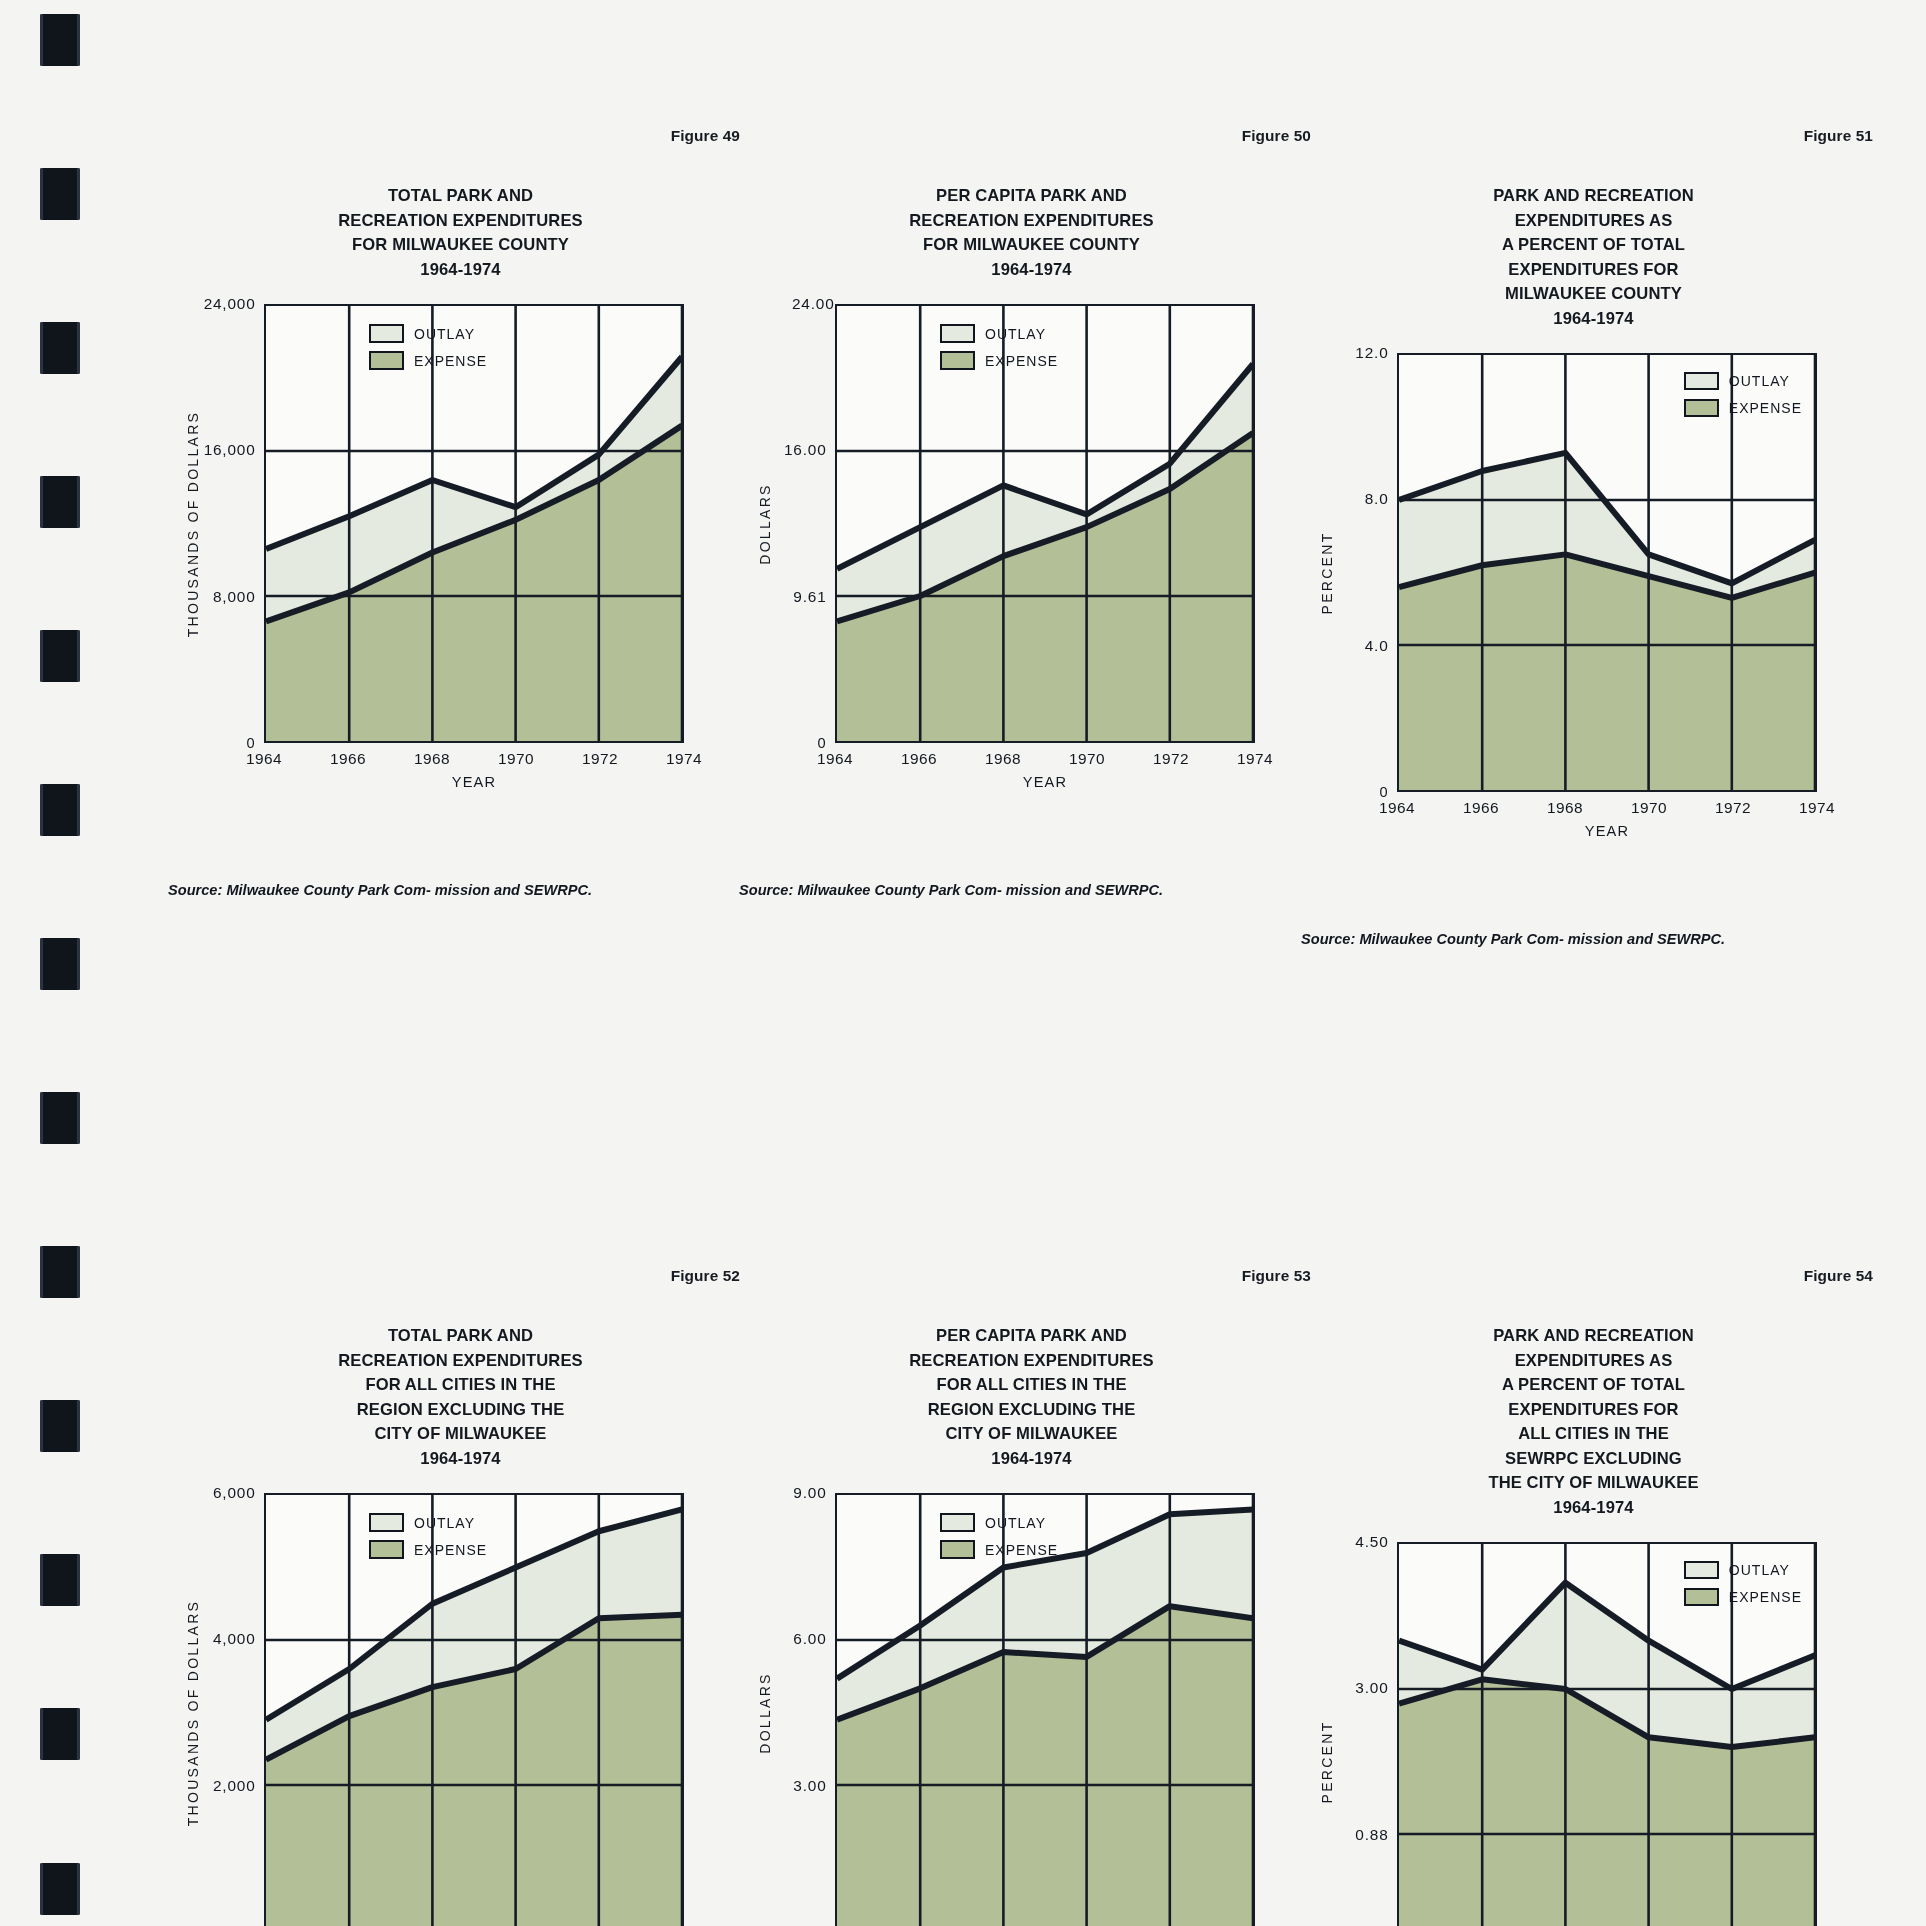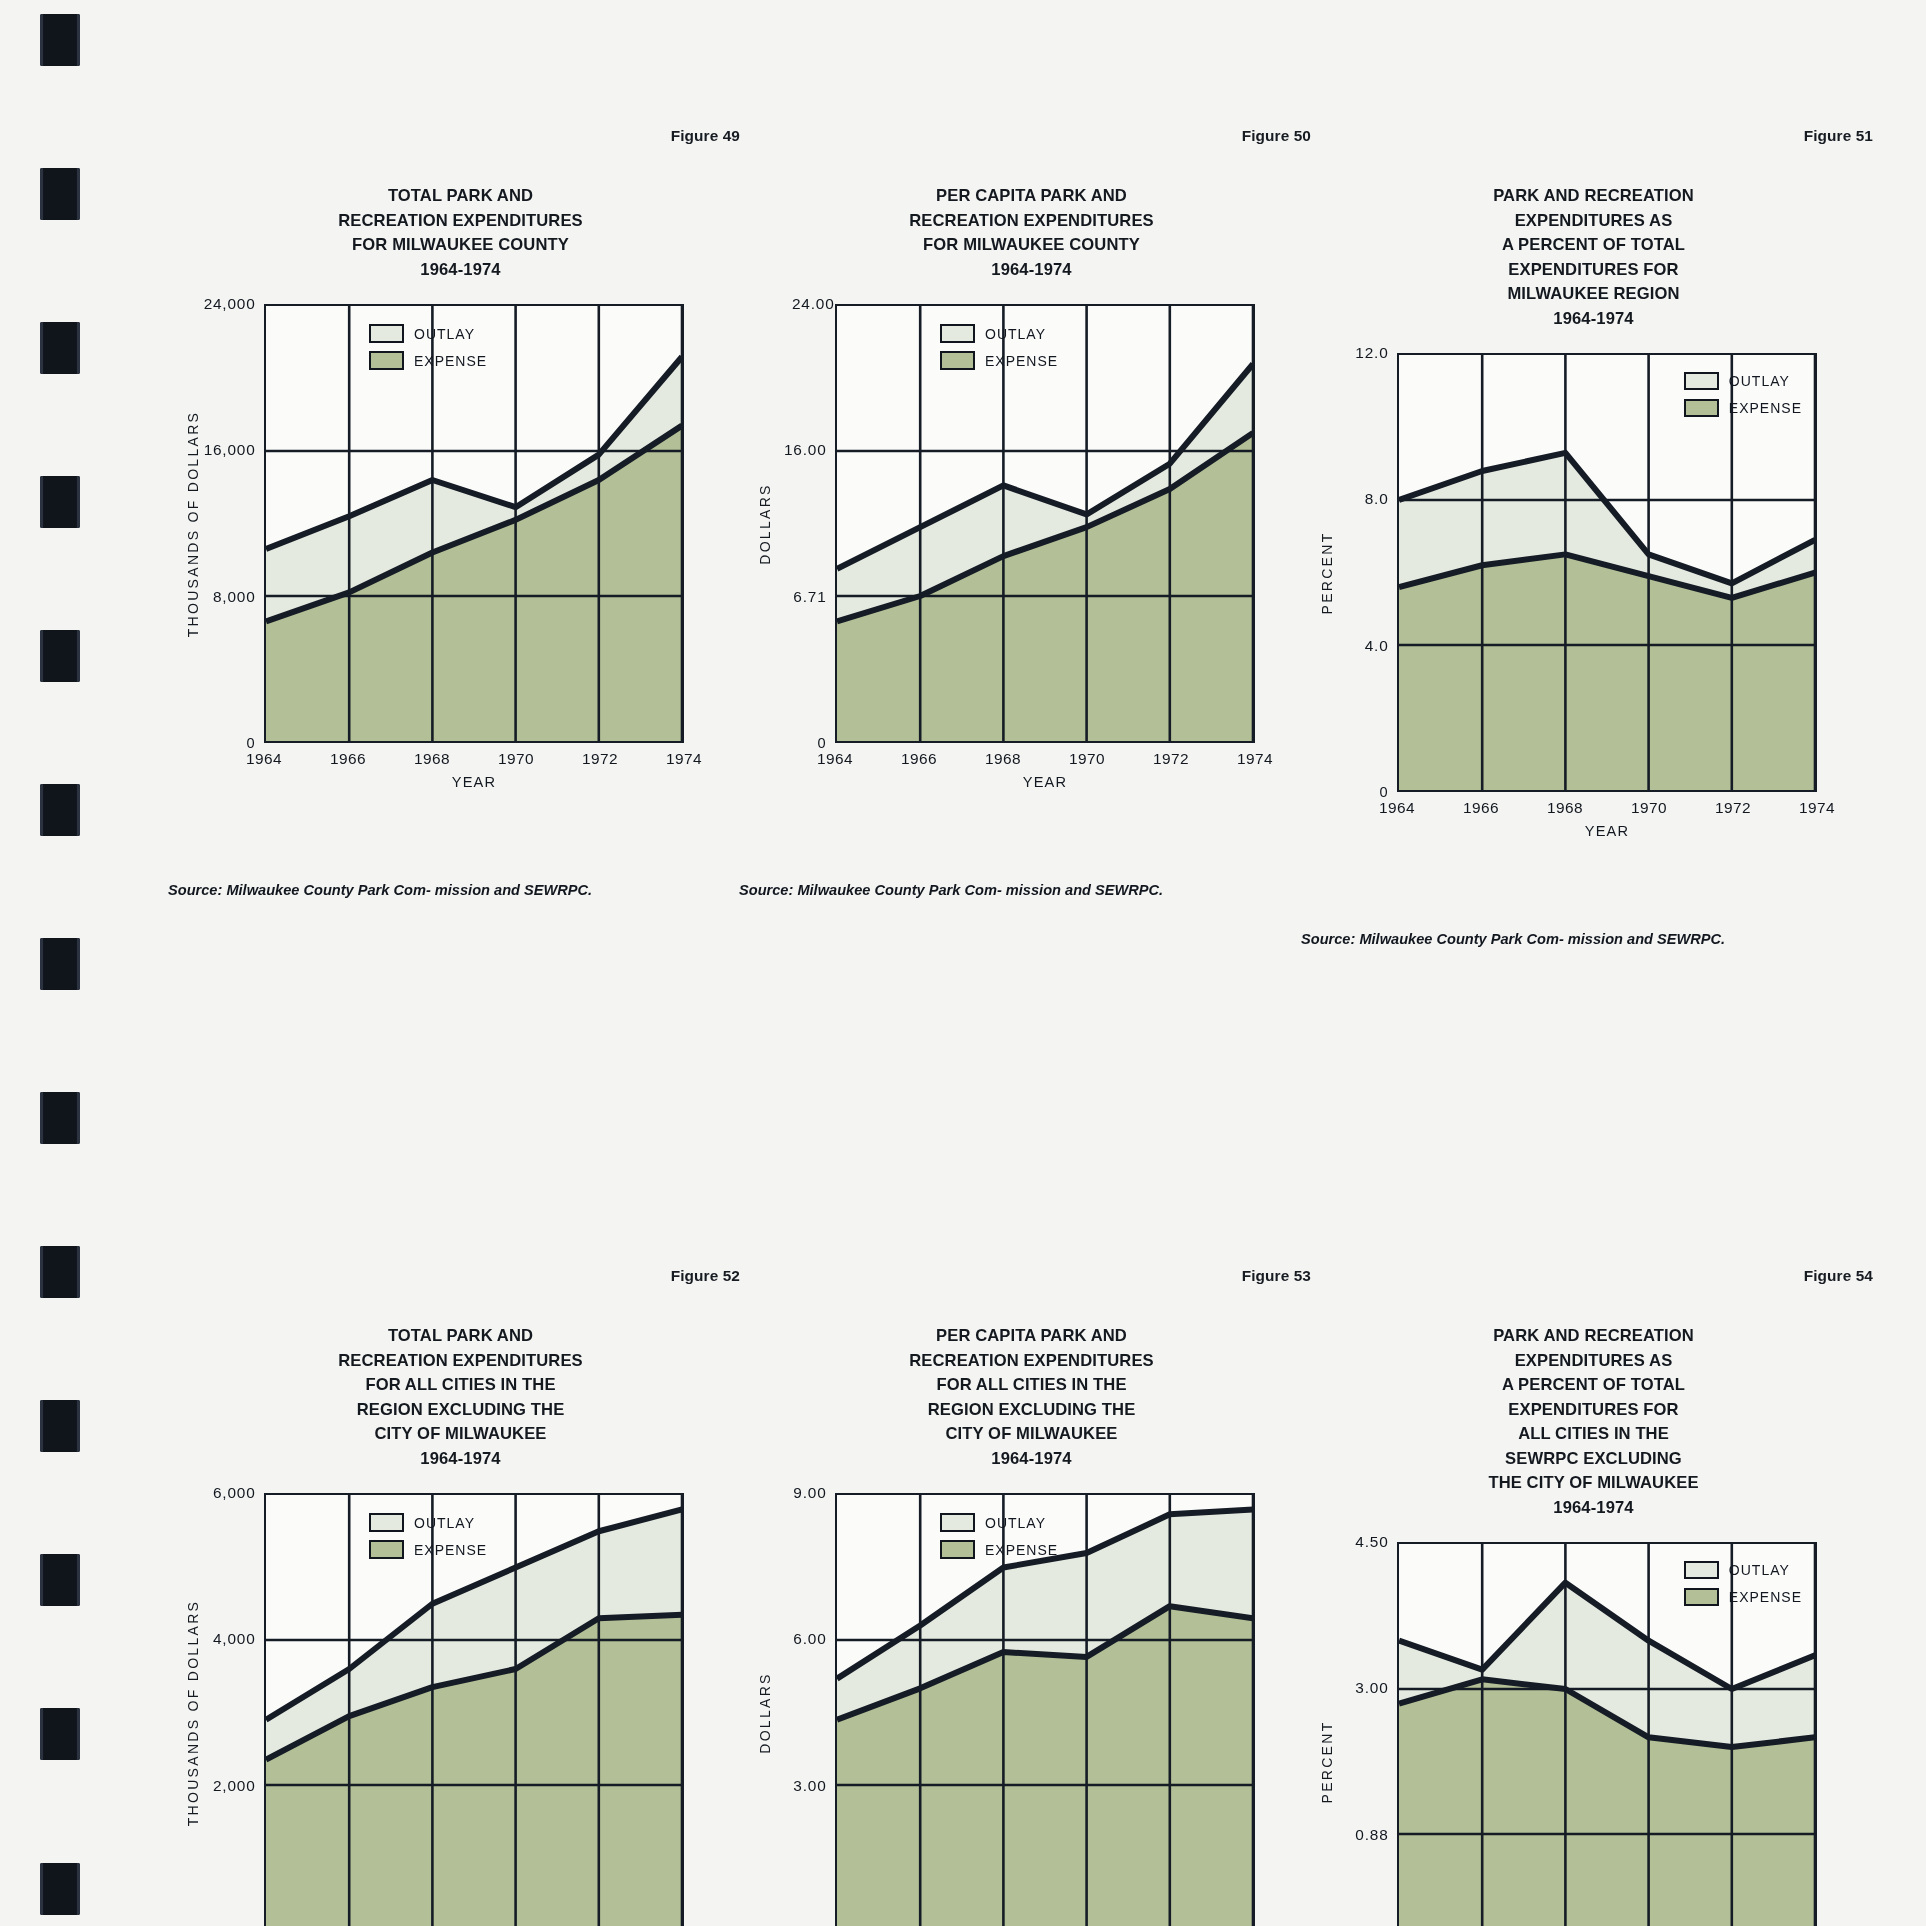--- a/index.html
+++ b/index.html
@@ -205,21 +205,21 @@
                 <span class="lg-sw outlay"></span>
                 <span class="lg-txt">OUTLAY</span>
               </div>
               <div class="lg-row">
                 <span class="lg-sw expense"></span>
                 <span class="lg-txt">EXPENSE</span>
               </div>
             </div>
           </div>
           <div class="ytick zero" style="top: 446px; left: 0px; width: 83px;">0</div>
-          <div class="ytick" style="top: 300px; left: 0px; width: 83px;">6.71</div>
+          <div class="ytick" style="top: 300px; left: 0px; width: 83px;">9.61</div>
           <div class="ytick" style="top: 153px; left: 0px; width: 83px;">16.00</div>
           <div class="ytick" style="top: 7px; left: 8px; width: 83px;">24.00</div>
           <div class="xaxis">
             <div class="xtick" style="left: 0px;">1964</div>
             <div class="xtick" style="left: 84px;">1966</div>
             <div class="xtick" style="left: 168px;">1968</div>
             <div class="xtick" style="left: 252px;">1970</div>
             <div class="xtick" style="left: 336px;">1972</div>
             <div class="xtick" style="left: 420px;">1974</div>
           </div>
@@ -227,21 +227,21 @@
         </div>
         <div class="source src-a"><span class="s-lab">Source:</span> Milwaukee County Park Com- mission and SEWRPC.</div>
       </div>
       <div class="cell c2">
         <div class="fig-no">Figure 51</div>
         <div class="fig-title">
           <div>PARK AND RECREATION</div>
           <div>EXPENDITURES AS</div>
           <div>A PERCENT OF TOTAL</div>
           <div>EXPENDITURES FOR</div>
-          <div>MILWAUKEE REGION</div>
+          <div>MILWAUKEE COUNTY</div>
           <div>1964-1974</div>
         </div>
         <div class="chart-wrap">
           <div class="ylabel">
             <span>PERCENT</span>
           </div>
           <div class="plot">
             <svg viewBox="0 0 1000 1000" preserveAspectRatio="none">
               <path d="M0 333.33333333333337 L200 266.66666666666663 L400 225 L600 458.33333333333337 L800 525 L1000 424.9999999999999 L1000 500 L800 558.3333333333334 L600 508.3333333333333 L400 458.33333333333337 L200 483.33333333333326 L0 533.3333333333334 Z" fill="#e4eadf"></path>
               <path d="M0 533.3333333333334 L200 483.33333333333326 L400 458.33333333333337 L600 508.3333333333333 L800 558.3333333333334 L1000 500 L1000 1000 L0 1000 Z" fill="#b3bf96"></path>

